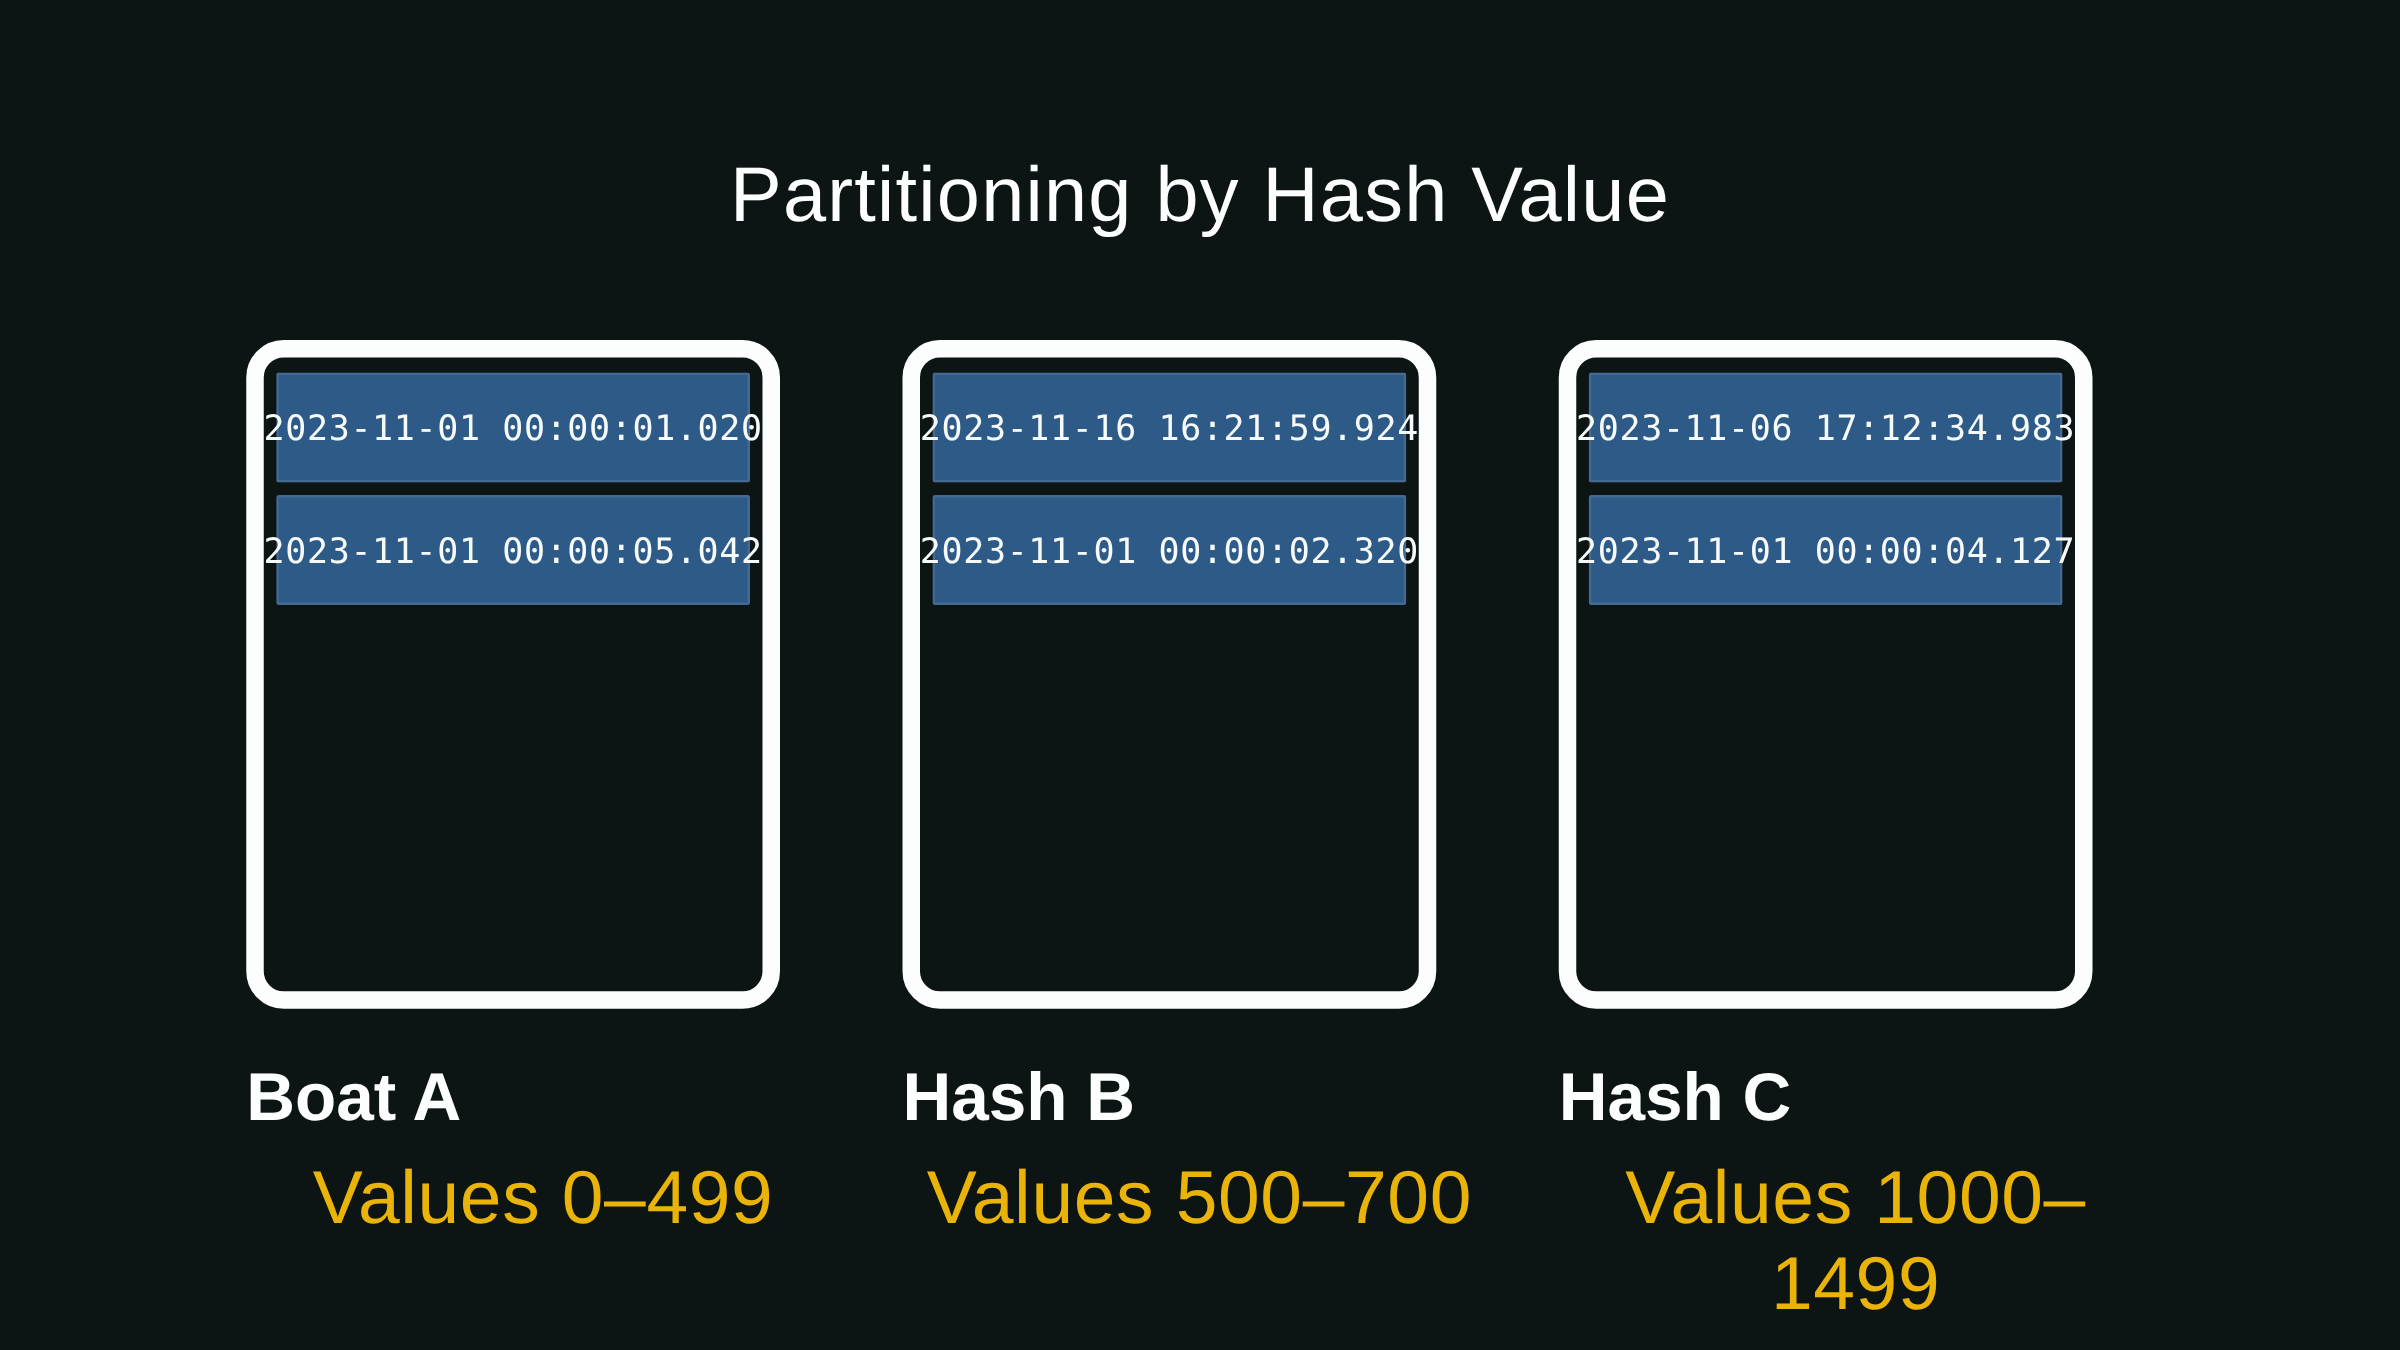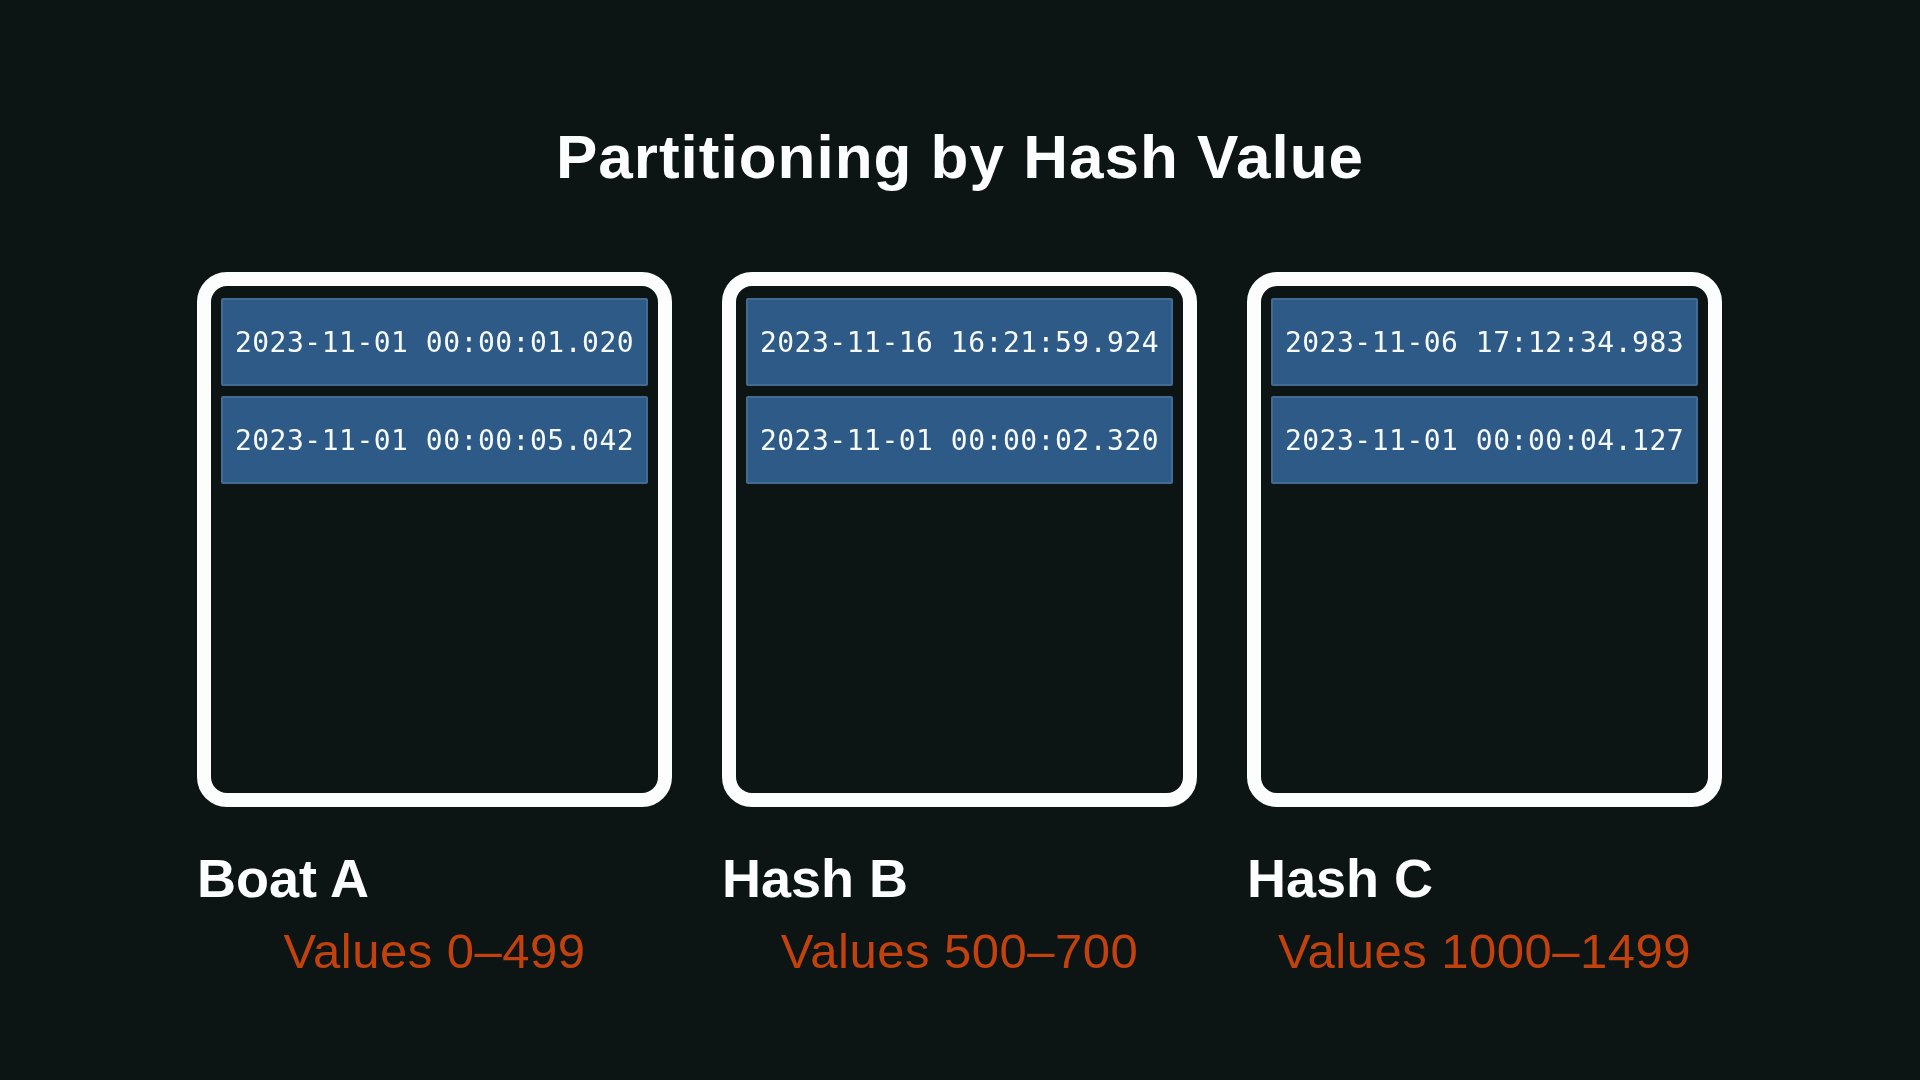--- a/index.html
+++ b/index.html
@@ -16,35 +16,35 @@
     font-family: "Liberation Sans", sans-serif;
   }
   .title {
     position: absolute;
     top: 124px;
     left: 0;
     width: 100%;
     text-align: center;
     font-size: 62px;
     line-height: 1.05;
-    font-weight: 700;
+    font-weight: 400;
     letter-spacing: 1px;
     color: #fcfdfd;
   }
   .partition {
     position: absolute;
     top: 272px;
     width: 475px;
   }
   .partition.p0 { left: 197px; }
   .partition.p1 { left: 722px; }
   .partition.p2 { left: 1247px; }
   .bucket {
     box-sizing: border-box;
-    width: 475px;
+    width: 427px;
     height: 535px;
     border: 14px solid #fcfdfd;
     border-radius: 30px;
     padding: 12px 10px;
     background: transparent;
   }
   .ts-row {
     box-sizing: border-box;
     height: 88px;
     margin-bottom: 10px;
@@ -63,25 +63,25 @@
   .boat-name {
     margin-top: 40px;
     font-size: 54px;
     line-height: 1.15;
     font-weight: 700;
     color: #fcfdfd;
   }
   .boat-range {
     margin-top: 14px;
     text-align: center;
-    font-size: 49px;
+    font-size: 60px;
     line-height: 1.15;
     font-weight: 400;
     letter-spacing: 0.5px;
-    color: #c2410c;
+    color: #eab308;
   }
 </style>
 </head>
 <body>
 
 <div class="stage">
 
   <div class="title">Partitioning by Hash Value</div>
 
   <div class="partition p0">

